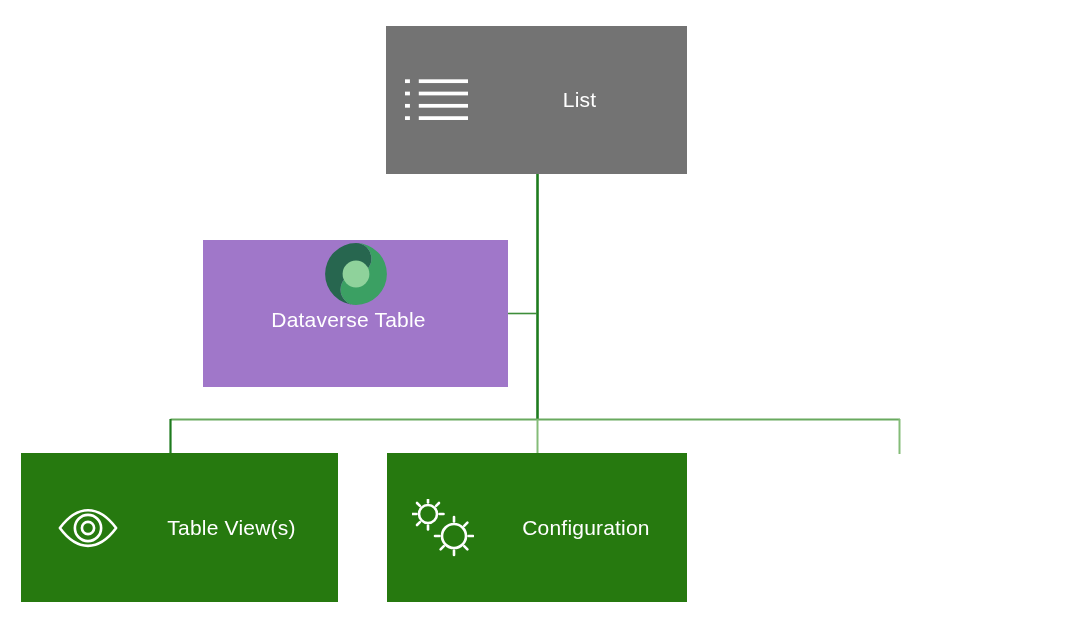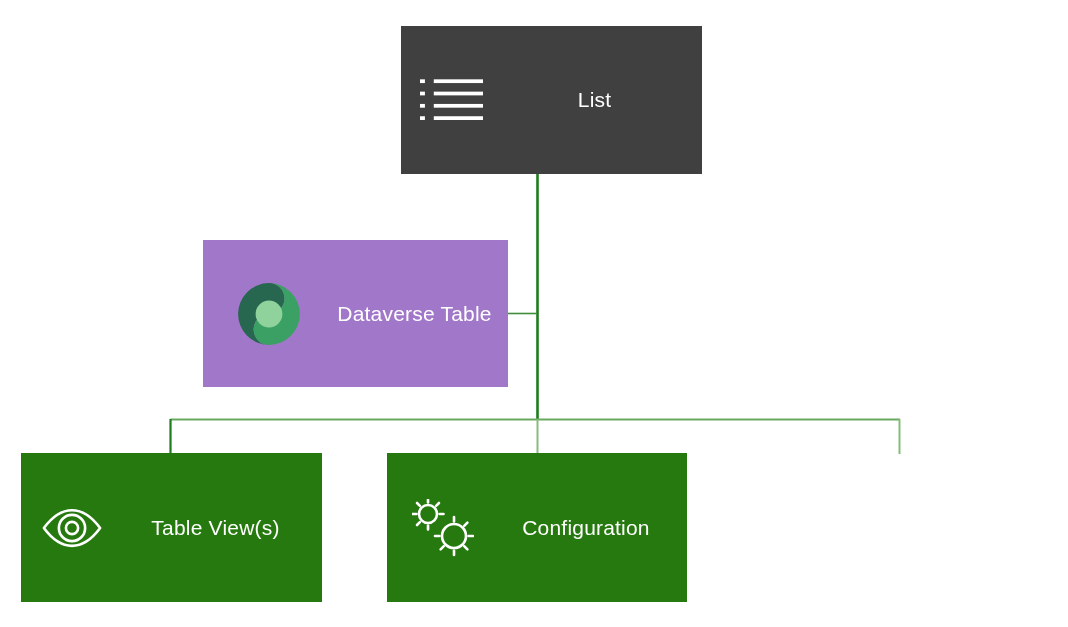--- a/index.html
+++ b/index.html
@@ -26,22 +26,22 @@
   .label{
     flex:1;
     text-align:center;
     font-size:21px;
     letter-spacing:.2px;
     padding-right:14px;
     white-space:nowrap;
   }
   
   .node-list        {left:386px;top:26px; width:301px;height:148px;}
-  .node-dataverse   {left:203px;top:240px;width:305px;height:147px;}
-  .node-views       {left:21px; top:453px;width:301px;height:149px;}
+  .node-dataverse   {left:203px;top:240px;width:305px;height:147px;flex-direction:column;}
+  .node-views       {left:21px; top:453px;width:301px;height:149px;padding-left:16px;}
   .node-config      {left:387px;top:453px;width:300px;height:149px;}
   .node-actions     {left:750px;top:453px;width:303px;height:149px;}
   .node-list      .icon{width:100px;}
   .node-dataverse .icon{width:132px;}
   .node-views     .icon{width:102px;}
   .node-config    .icon{width:112px;}
   .node-actions   .icon{width:120px;}
 </style>
 </head>
 <body>
@@ -50,21 +50,21 @@
 
   <svg class="connectors" viewBox="0 0 1068 627">
     <line x1="537.5" y1="173" x2="537.5" y2="420" stroke-width="2.6" stroke="#1E7B1E"></line>
     <line x1="508" y1="313.5" x2="537" y2="313.5" stroke-width="1.6" stroke="#3E8E3A"></line>
     <line x1="170.5" y1="419.5" x2="900" y2="419.5" stroke-width="1.8" stroke="#69A95F"></line>
     <line x1="170.5" y1="419" x2="170.5" y2="454" stroke-width="2.2" stroke="#1E7B1E"></line>
     <line x1="537.5" y1="419" x2="537.5" y2="454" stroke-width="2" stroke="#84BC78"></line>
     <line x1="899.5" y1="419" x2="899.5" y2="454" stroke-width="2" stroke="#84BC78"></line>
   </svg>
 
-  <div class="node node-list" style="background-color: #404040; margin-left: 15px;">
+  <div class="node node-list" style="background-color: #737373;">
     <span class="icon">
       <svg width="63" height="42" viewBox="0 0 64 42">
         <g fill="#ffffff">
           <rect x="0" y="0" width="5" height="3.8"></rect>
             <rect x="14" y="0" width="50" height="3.8"></rect>
           <rect x="0" y="12.5" width="5" height="3.8"></rect>
             <rect x="14" y="12.5" width="50" height="3.8"></rect>
           <rect x="0" y="25" width="5" height="3.8"></rect>
             <rect x="14" y="25" width="50" height="3.8"></rect>
           <rect x="0" y="37.5" width="5" height="3.8"></rect>

